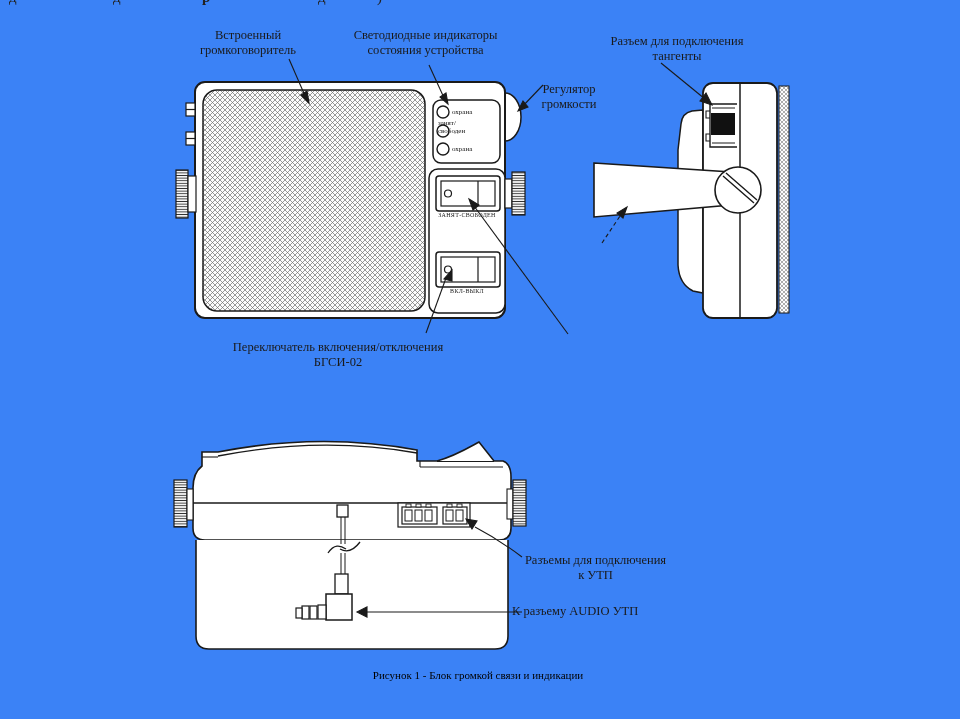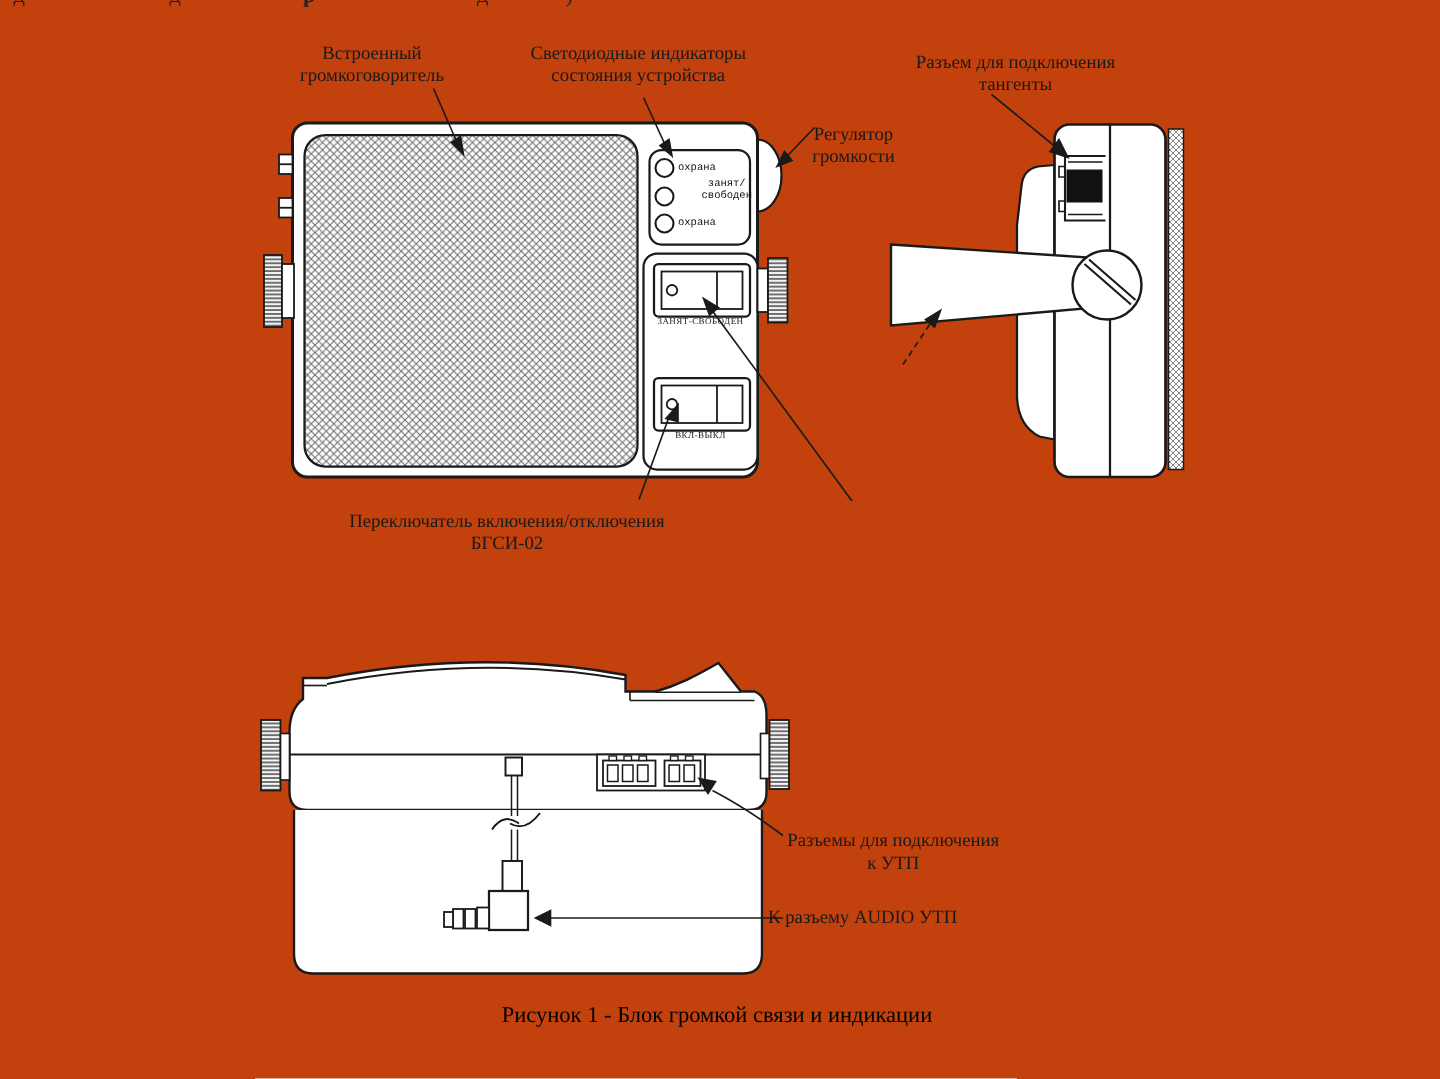--- a/index.html
+++ b/index.html
@@ -1,24 +1,24 @@
 <!DOCTYPE html>
 <html><head>
 <meta charset="utf-8">
 <style>
   html,body{margin:0;padding:0;background:#fff;}
-  .page{position:relative;width:960px;height:719px;background:#c2410c;overflow:hidden;
+  .page{position:relative;width:960px;height:719px;background:#3b82f6;overflow:hidden;
         font-family:"Liberation Serif", serif;color:#1a1a1a;}
   .art{position:absolute;left:0;top:0;}
   .lbl{position:absolute;text-align:center;font-size:12.5px;line-height:1.18;
        white-space:pre-line;color:#1a1a1a;}
   .lbl-left{text-align:left;white-space:nowrap;}
-  .tinylbl{position:absolute;font-size:7px;line-height:1.15;white-space:pre-line;color:#111;font-family:Liberation Mono, monospace;}
+  .tinylbl{position:absolute;font-size:7px;line-height:1.15;white-space:pre-line;color:#111;}
   .swcap{position:absolute;font-size:6px;letter-spacing:.3px;text-align:center;color:#222;}
-  .caption{position:absolute;font-size:15px;text-align:center;color:#000;}
+  .caption{position:absolute;font-size:11px;text-align:center;color:#000;}
   .cropline{position:absolute;left:0;top:0;width:960px;height:7px;overflow:hidden;}
   .cropline span{position:absolute;top:-11px;font-size:15px;color:#222;}
   .cropline span.b{font-weight:bold;}
 </style>
 </head>
 <body>
 
 <div class="page">
 
   <svg class="art" width="960" height="719" viewBox="0 0 960 719">
@@ -208,21 +208,21 @@
   <div class="lbl" style="left:225px;top:340px;width:226px">Переключатель включения/отключения
 БГСИ-02</div>
 
 
   <div class="lbl" style="left:513px;top:553px;width:165px">Разъемы для подключения
 к УТП</div>
 
   <div class="lbl lbl-left" style="left:512px;top:604px">К разъему AUDIO УТП</div>
 
   <div class="tinylbl" style="left:452px;top:108px">охрана</div>
-  <div class="tinylbl" style="left:466px;top:119px;width:37px;text-align:center">занят/
+  <div class="tinylbl" style="left:438px;top:119px;width:37px;">занят/
 свободен</div>
   <div class="tinylbl" style="left:452px;top:145px">охрана</div>
 
   <div class="swcap" style="left:434px;top:212px;width:66px">ЗАНЯТ-СВОБОДЕН</div>
   <div class="swcap" style="left:434px;top:288px;width:66px">ВКЛ-ВЫКЛ</div>
 
   <div class="caption" style="left:278px;top:669px;width:400px">Рисунок 1 - Блок громкой связи и индикации</div>
 
 </div>
 

